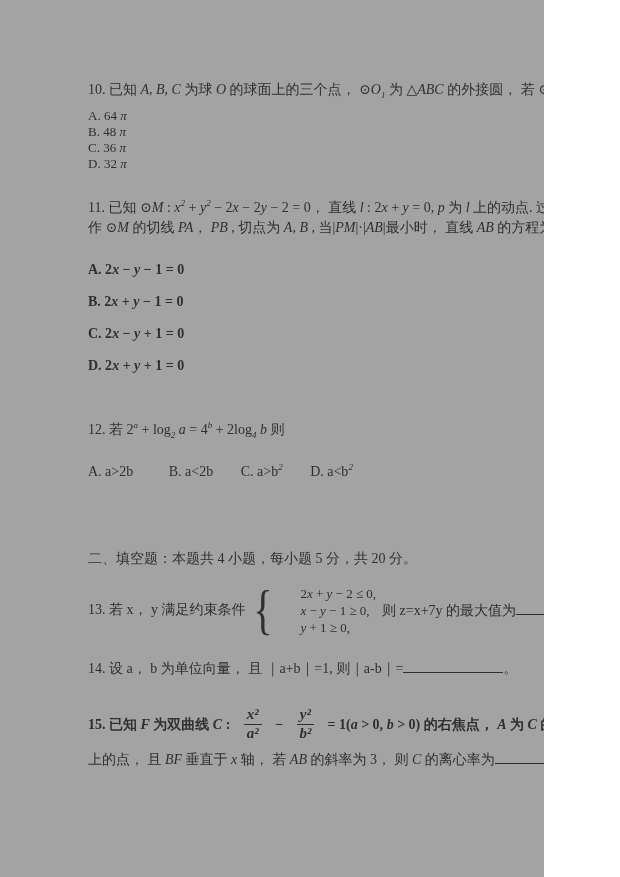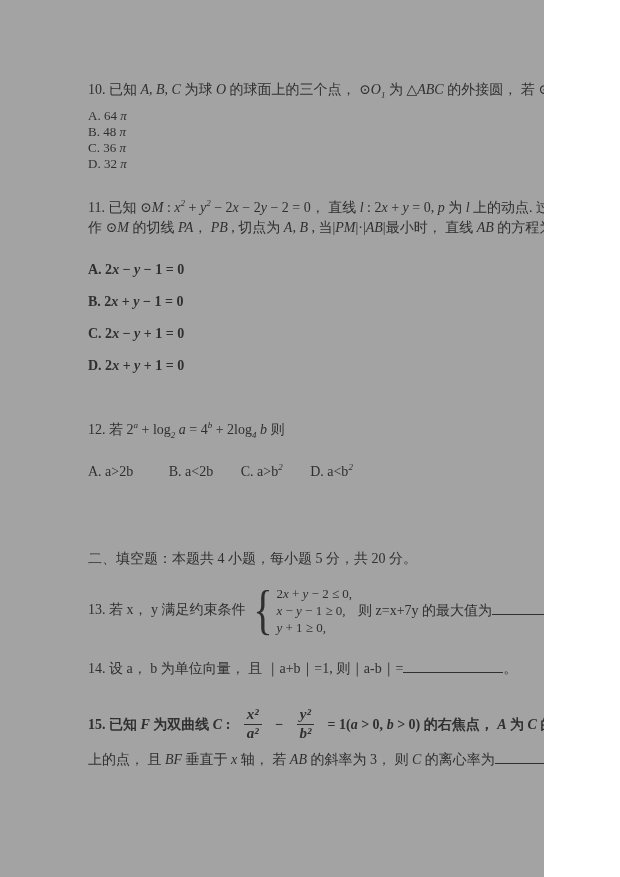--- a/index.html
+++ b/index.html
@@ -50,21 +50,21 @@
   .section2{margin-top:69px;line-height:20px;}
 
   
   .q13{margin-top:14px;display:flex;align-items:center;white-space:nowrap;}
   .q13 .brace{
     font-size:54px;font-weight:200;line-height:1;
     transform:scaleX(.75);display:inline-block;
     margin:0 1px 0 4px;color:#2f2f2f;
   }
   .q13 .constraints{display:inline-block;font-size:13px;}
-  .q13 .constraints .c-line{line-height:17px;}
+  .q13 .constraints .c-line{line-height:17px;margin-left:24px;}
   .q13 .suffix{margin-left:6px;}
 
   
   .q14{margin-top:22px;line-height:20px;}
 
   
   .q15{margin-top:26px;}
   .q15-line1{line-height:40px;white-space:nowrap;font-weight:bold;}
   .q15-line2{margin-top:4px;line-height:22px;white-space:nowrap;}
 </style>

